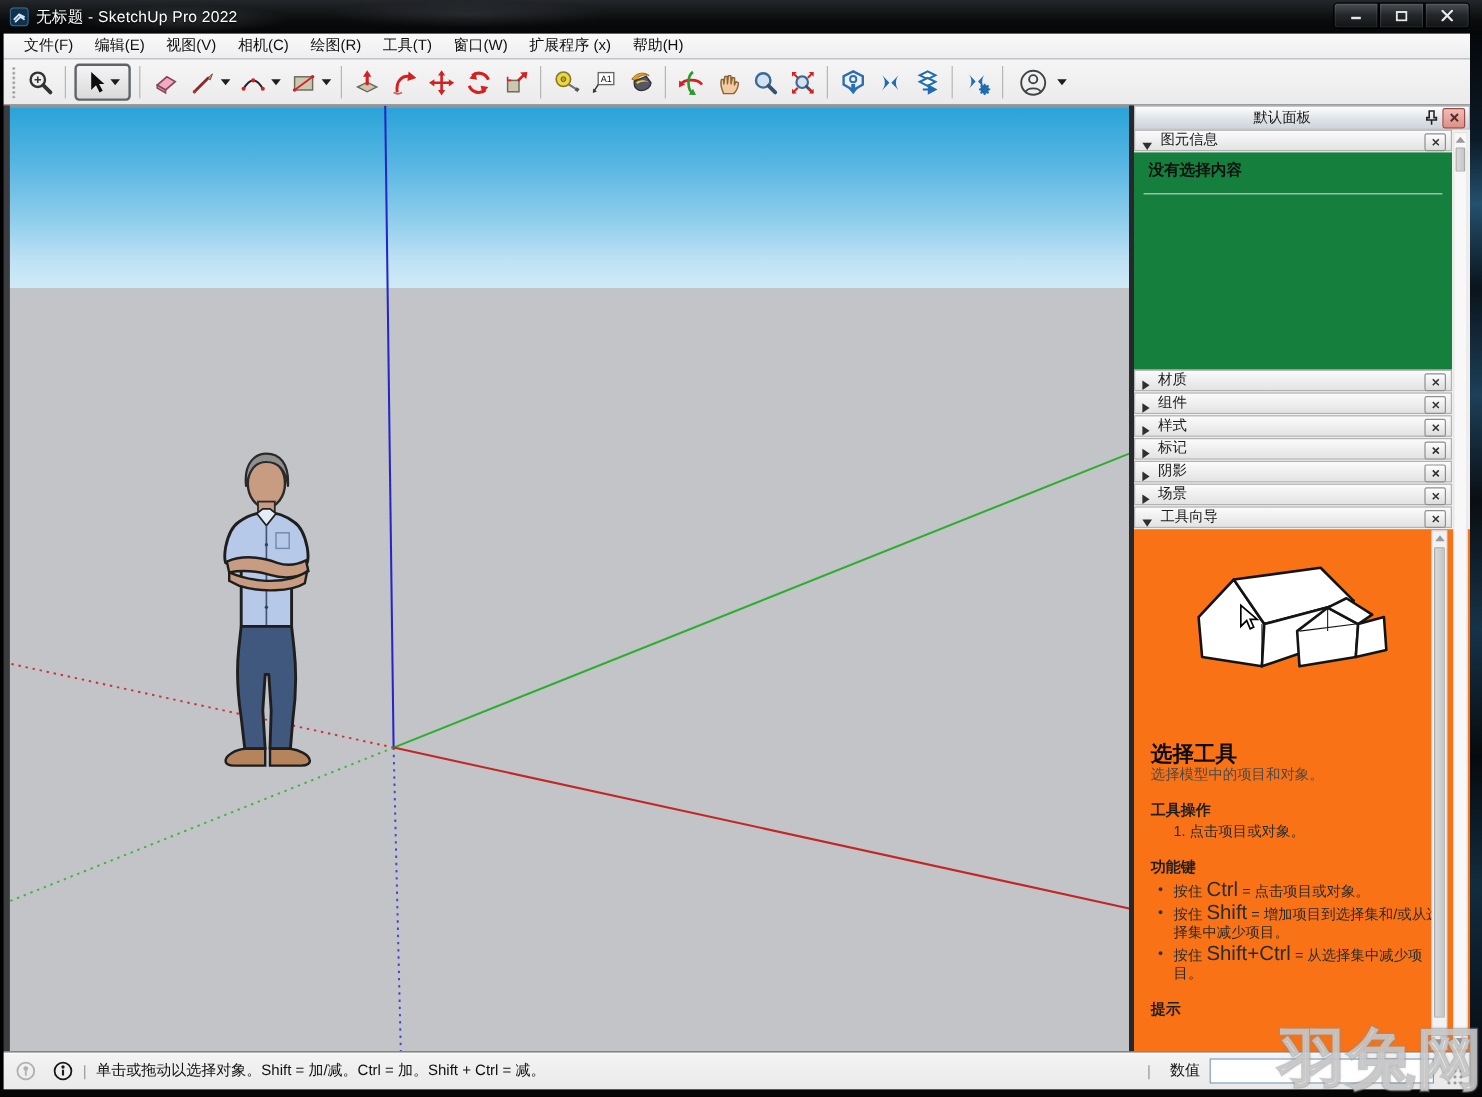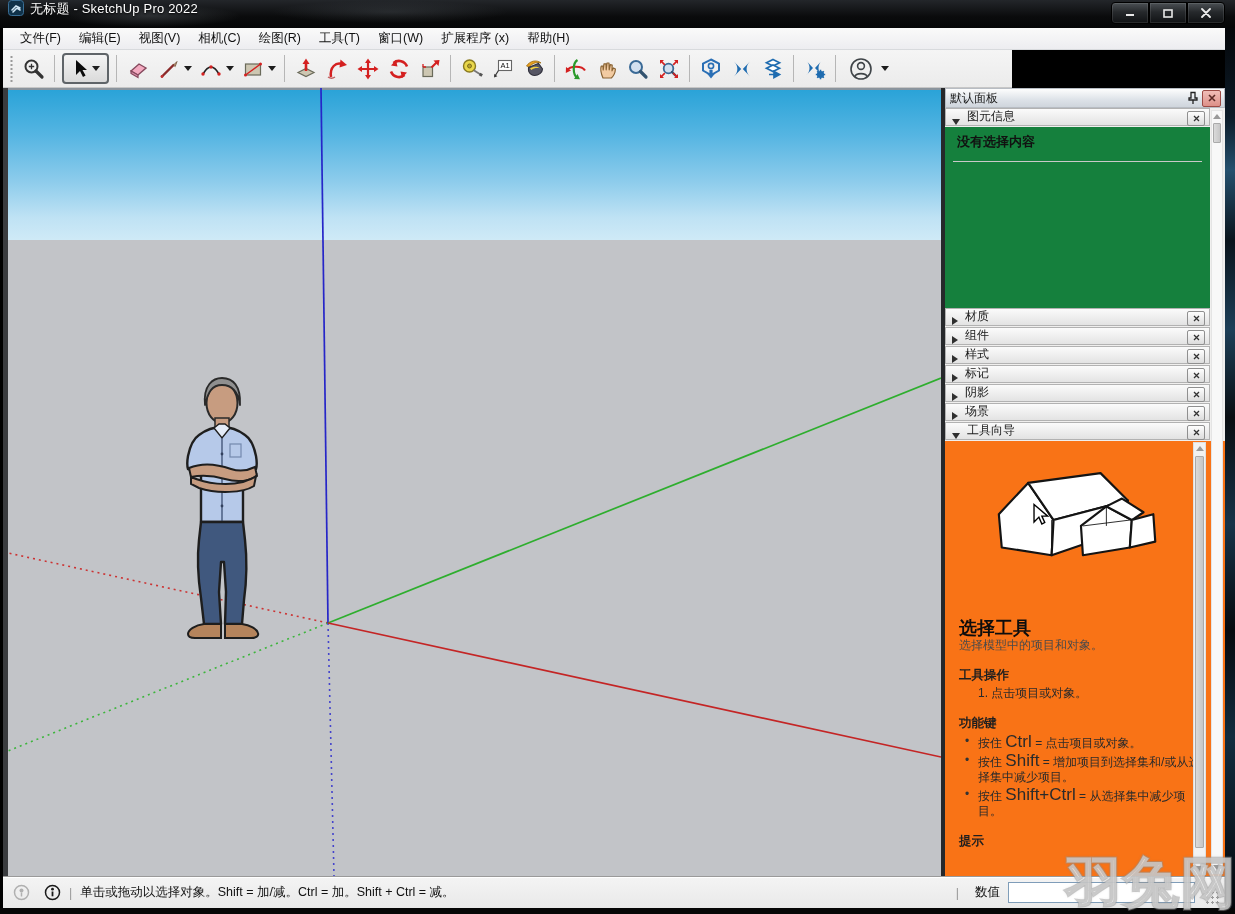--- a/index.html
+++ b/index.html
@@ -4,36 +4,36 @@
 <style>
   html,body{margin:0;padding:0;background:#000;}
   #app{position:relative;width:1235px;height:914px;background:#000;overflow:hidden;
        font-family:"Liberation Sans",sans-serif;-webkit-font-smoothing:antialiased;}
   
   .titlebar{position:absolute;left:0;top:0;width:1235px;height:28px;color:#fff;
     background:
       radial-gradient(130px 16px at 150px 16px, rgba(160,170,180,0.22), transparent 70%),
       radial-gradient(170px 16px at 390px 12px, rgba(140,150,160,0.18), transparent 70%),
       linear-gradient(#23262a,#0a0b0c 60%,#050607);
-    display:flex;align-items:flex-start;}
+    display:flex;align-items:center;}
   .app-logo{margin:0 6px 0 8px;}
   .title{font-size:13px;letter-spacing:0.2px;text-shadow:0 1px 2px #000;}
   .win-controls{position:absolute;right:10px;top:2px;display:flex;}
   .win-btn{width:36px;height:20px;display:flex;align-items:center;justify-content:center;
     background:linear-gradient(#4b5054,#26292c 45%,#101214);border:1px solid #000;
     box-shadow:inset 0 0 0 1px rgba(255,255,255,0.10);cursor:default;}
   .win-btn:first-child{border-radius:4px 0 0 4px;}
   .win-btn:last-child{border-radius:0 4px 4px 0;}
   
   .menubar{position:absolute;left:3px;top:28px;width:1222px;height:22px;
     background:linear-gradient(#fafafa,#ededf0);border-bottom:1px solid #d8dadd;
     display:flex;align-items:center;padding-left:8px;box-sizing:border-box;font-size:12.5px;color:#111;}
   .menu-item{padding:3px 9px;}
   
-  .toolbar{position:absolute;left:3px;top:50px;width:1009px;height:38px;
+  .toolbar{position:absolute;left:3px;top:50px;width:1222px;height:38px;
     background:linear-gradient(#f5f5f5,#ebebeb);border-bottom:1px solid #c6c6c6;
     display:flex;align-items:center;box-sizing:border-box;}
   .tb-grip{width:5px;height:26px;margin:0 4px 0 6px;
     background-image:radial-gradient(circle,#9a9a9a 1px,transparent 1.2px);
     background-size:4px 4px;background-position:center;}
   .tb-sep{width:1px;height:27px;background:#b6b6b6;margin:0 5px;}
   .tb-btn{width:31px;height:32px;display:flex;align-items:center;justify-content:center;}
   .dd{width:0;height:0;border-left:4px solid transparent;border-right:4px solid transparent;
       border-top:5px solid #1d1d1d;margin:0 3px 0 0;}
   .select-group{display:flex;align-items:center;height:27px;padding:0 4px;margin:0 2px;
@@ -45,21 +45,21 @@
   .ground{position:absolute;left:0;top:152px;width:100%;height:636px;background:#c2c4c8;}
   .axes,.person{position:absolute;}
   .axes{left:0;top:0;}
   .person{left:147px;top:284px;}
   
   .mid-gap{position:absolute;left:941px;top:88px;width:4px;height:788px;background:#26282b;}
   .left-gutter{position:absolute;left:3px;top:88px;width:5px;height:788px;background:#3a3c3f;}
   .panel{position:absolute;left:945px;top:88px;width:280px;height:788px;background:#f0efee;font-size:12px;color:#1a1a1a;}
   .tray-title{position:absolute;left:0;top:0;width:100%;height:20px;box-sizing:border-box;
     background:linear-gradient(#fdfdfd,#dde2e8 60%,#cfd5dc);border:1px solid #b7bcc3;
-    display:flex;align-items:center;padding:0 3px 0 4px;}
+    display:flex;align-items:center;padding:0 3px 0 4px;text-align:center;}
   .tray-title .label{flex:1;}
   .tray-close{width:17px;height:15px;margin-left:3px;border:1px solid #9b4a44;border-radius:2px;
     background:linear-gradient(#f0bdb7,#dd9088);display:flex;align-items:center;justify-content:center;}
   .panel-body{position:absolute;left:0;top:20px;width:265px;bottom:0;}
   .sec-h{position:absolute;left:0;width:265px;height:18px;box-sizing:border-box;
     background:linear-gradient(#fbfbfb,#e3e3e3);border:1px solid #b2b2b2;
     display:flex;align-items:flex-end;gap:7px;padding:0 6px;}
   .sec-x{position:absolute;right:4px;top:1.5px;width:16px;height:13px;border:1px solid #8f8f8f;border-radius:2px;
     background:linear-gradient(#fefefe,#dcdcdc);display:flex;align-items:center;justify-content:center;}
   .tri-r{width:0;height:0;border-left:6px solid #2f2f2f;border-top:4.5px solid transparent;border-bottom:4.5px solid transparent;}

